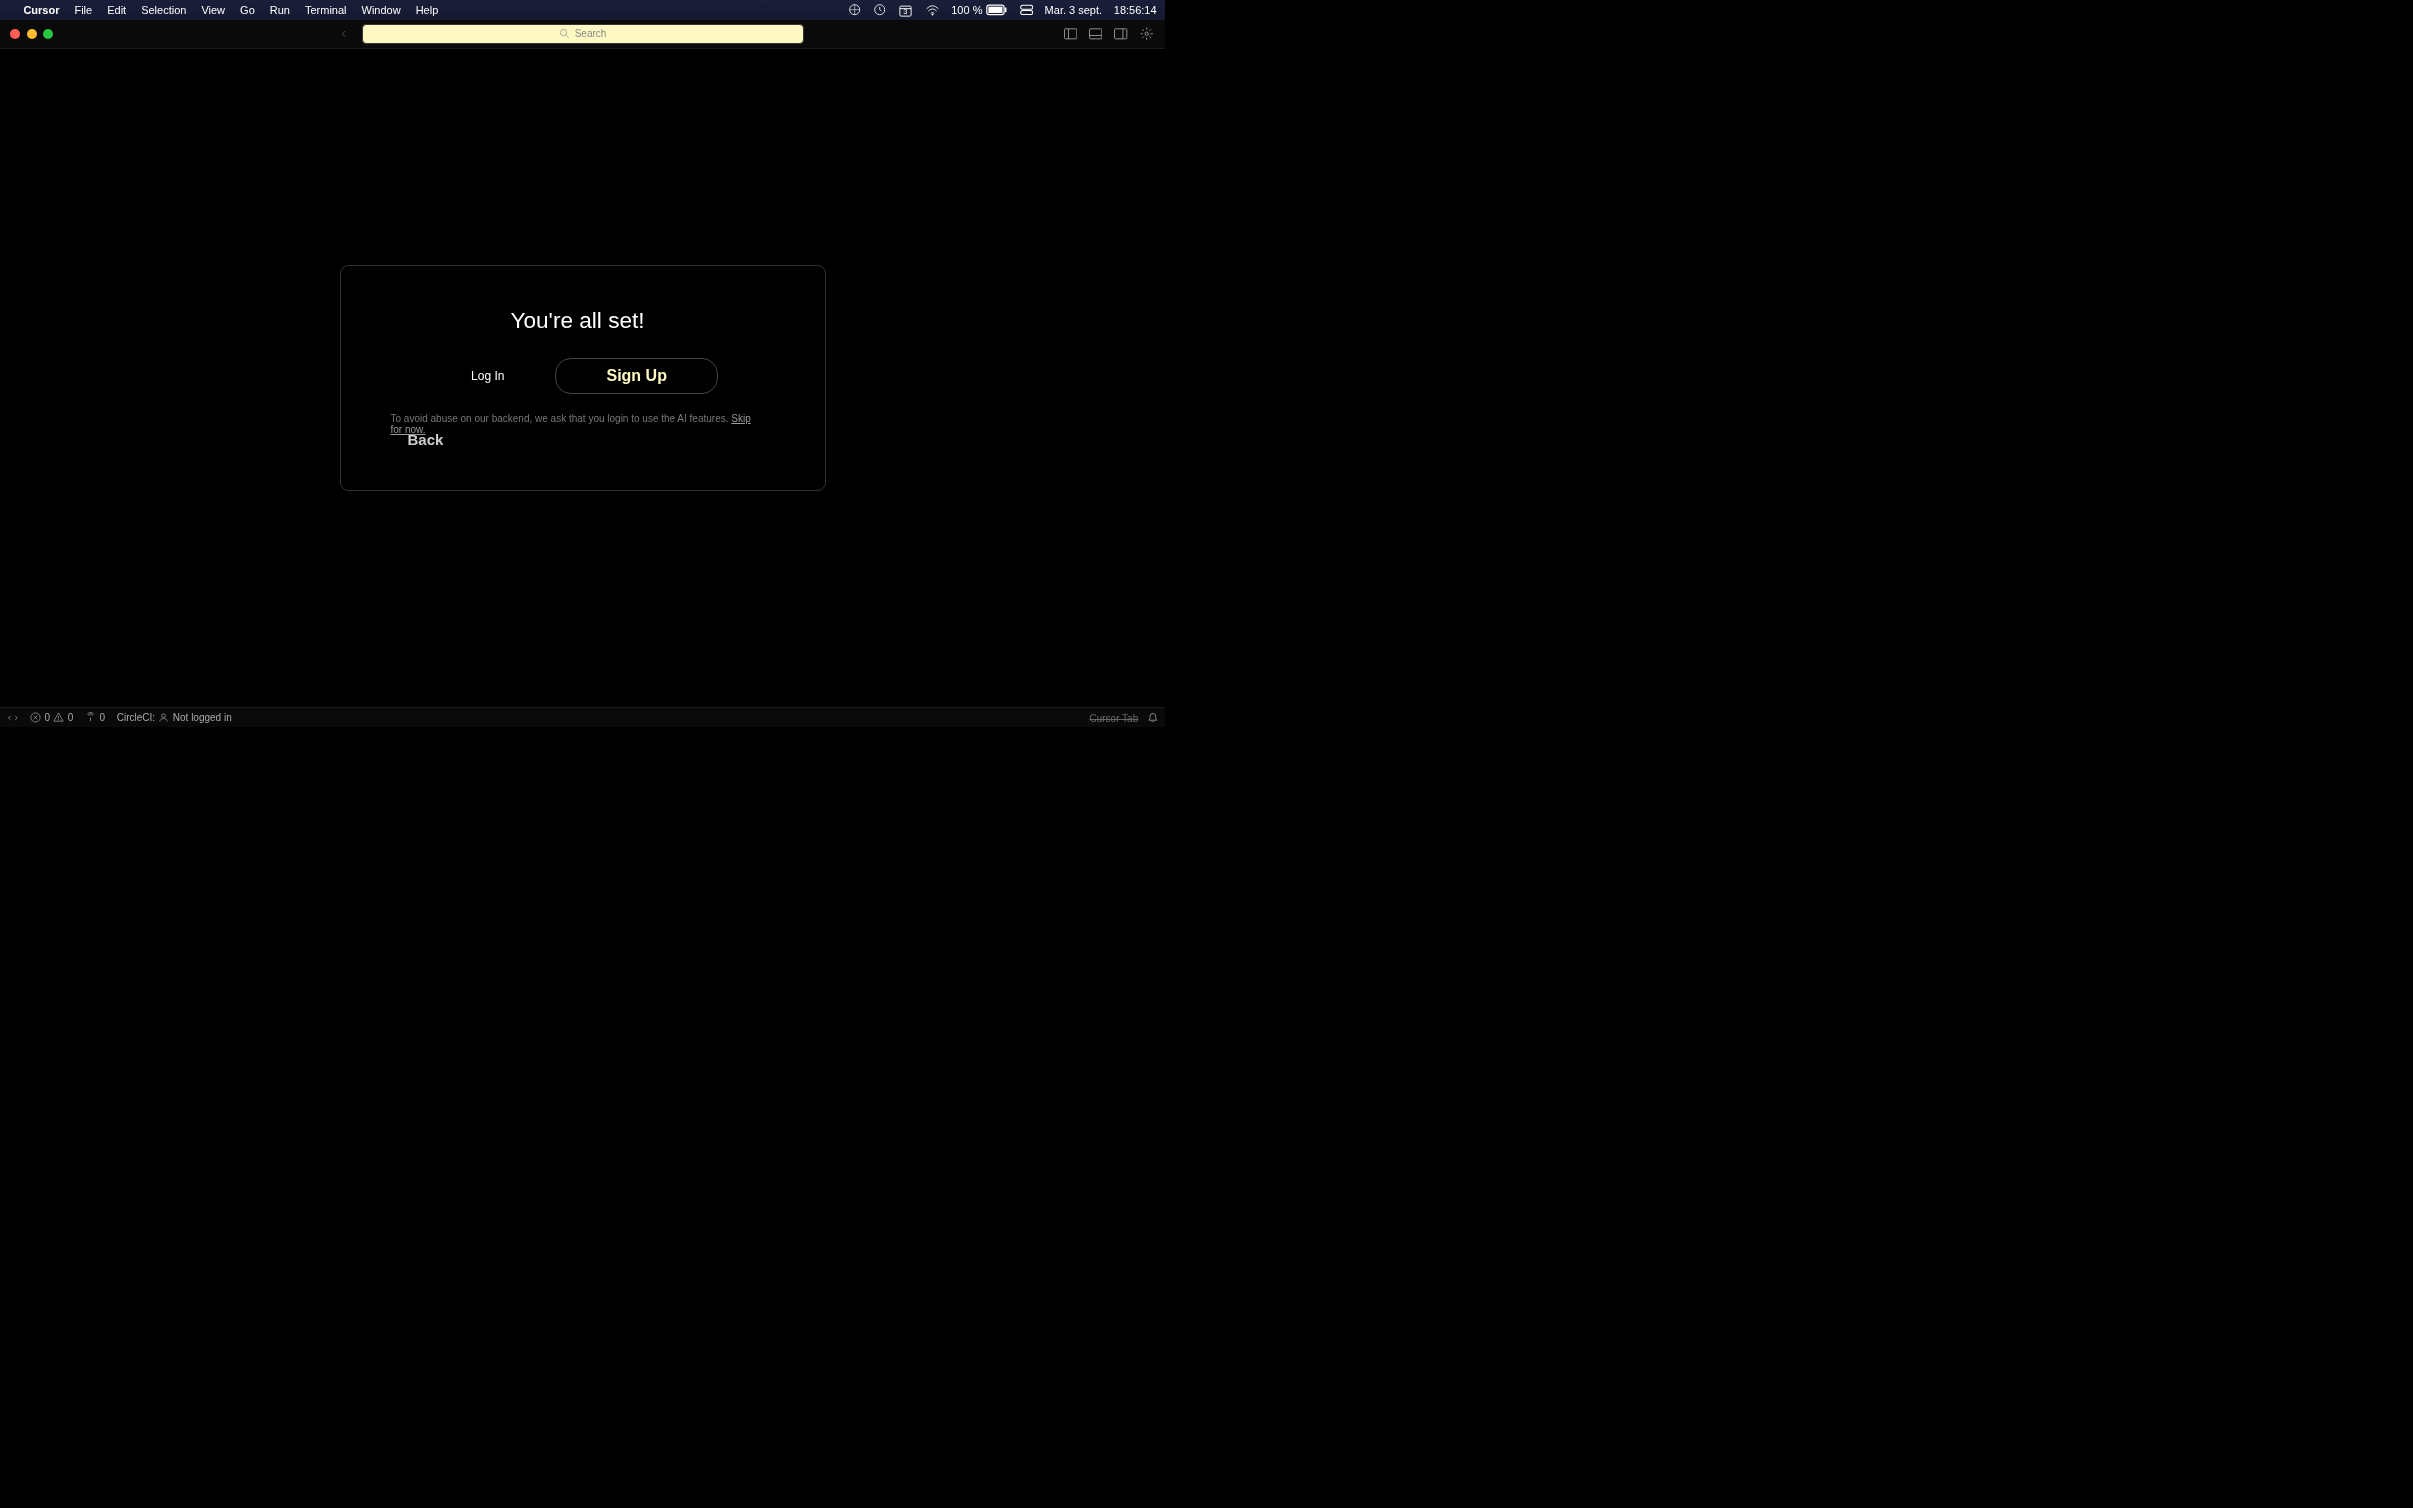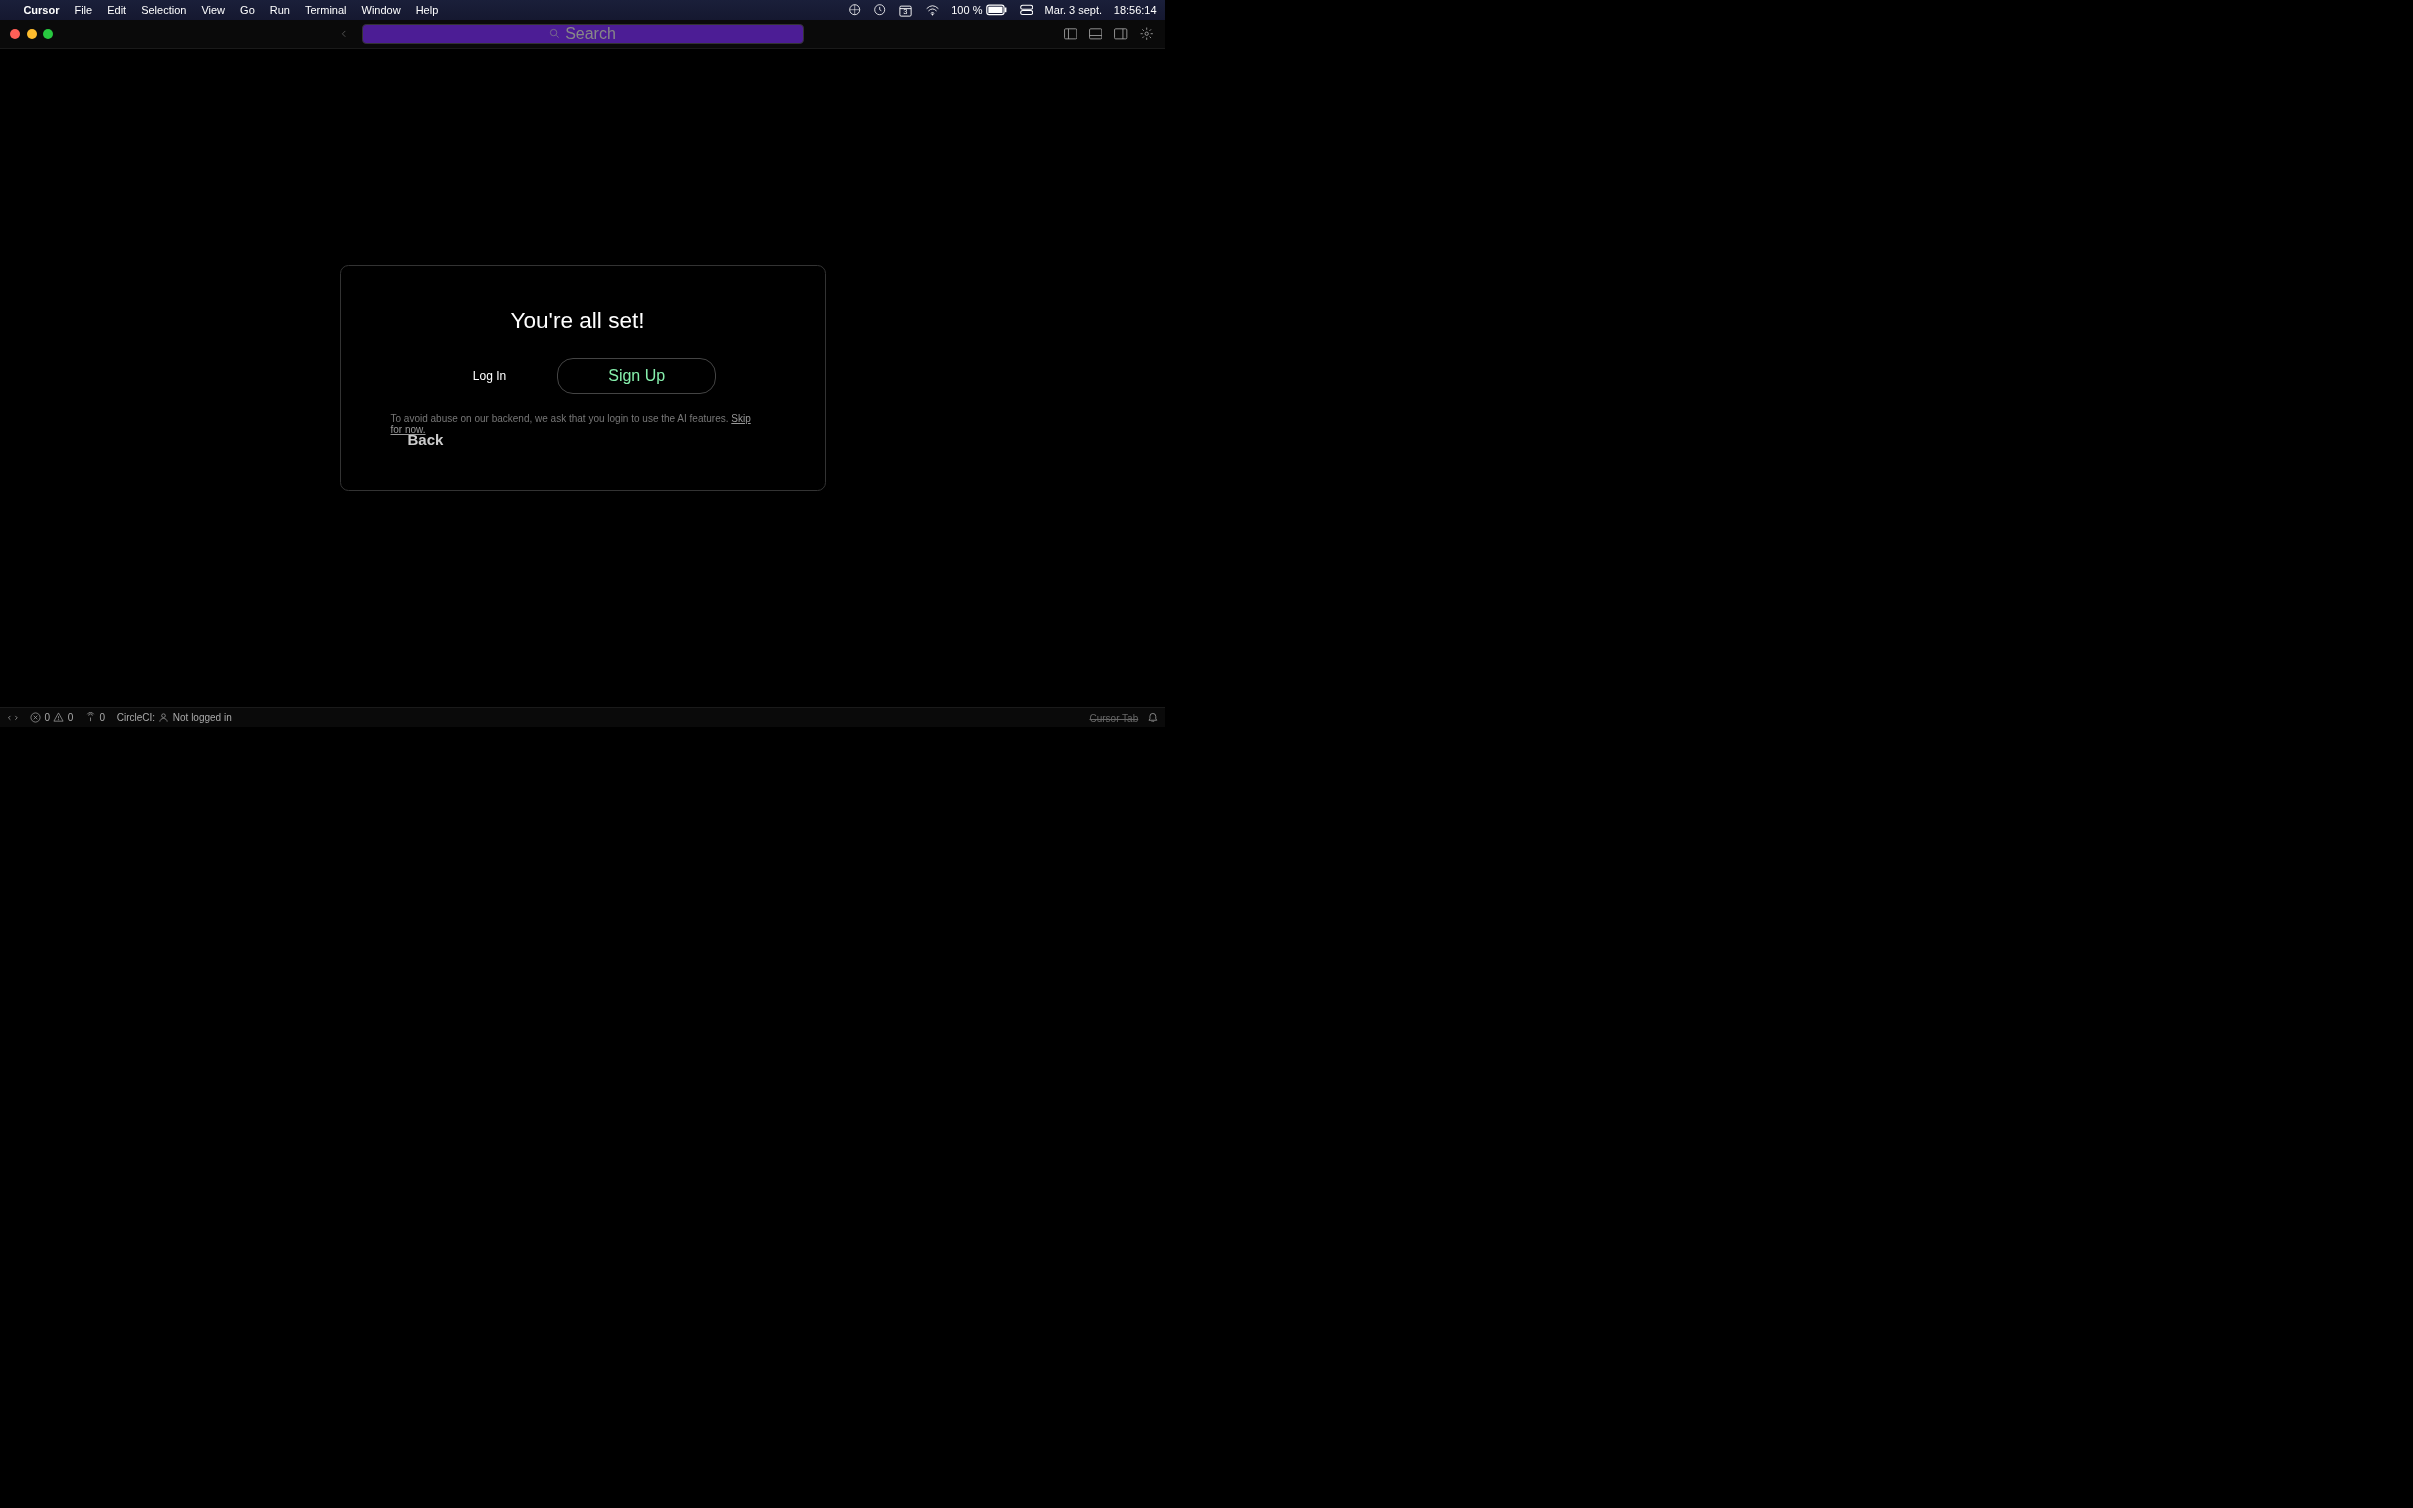--- a/index.html
+++ b/index.html
@@ -104,29 +104,29 @@
       color: #6a6a6a;
       cursor: pointer;
     }
 
     .search-box {
       position: absolute;
       left: 50%;
       transform: translateX(-50%);
       width: 442px;
       height: 20px;
-      background: #4c1d95;
+      background: #fef9c3;
       border: 0.8px solid #333;
       border-radius: 4.2px;
       display: flex;
       align-items: center;
       justify-content: center;
       gap: 5px;
       color: #888;
-      font-size: 16px;
+      font-size: 10px;
     }
 
     .right-toolbar {
       position: absolute;
       right: 10px;
       display: flex;
       gap: 8.4px;
     }
 
     .toolbar-icon {
@@ -182,22 +182,22 @@
       font-weight: 500;
       color: #fff;
       padding: 6.7px 34px;
       cursor: pointer;
       background: transparent;
       border: none;
     }
 
     .signup-btn {
       font-size: 16px;
-      font-weight: 400;
-      color: #86efac;
+      font-weight: 700;
+      color: #fef9c3;
       padding: 8.4px 50px;
       cursor: pointer;
       background: transparent;
       border: 0.8px solid #444;
       border-radius: 16px;
     }
 
     .info-text {
       font-size: 10px;
       color: #777;

